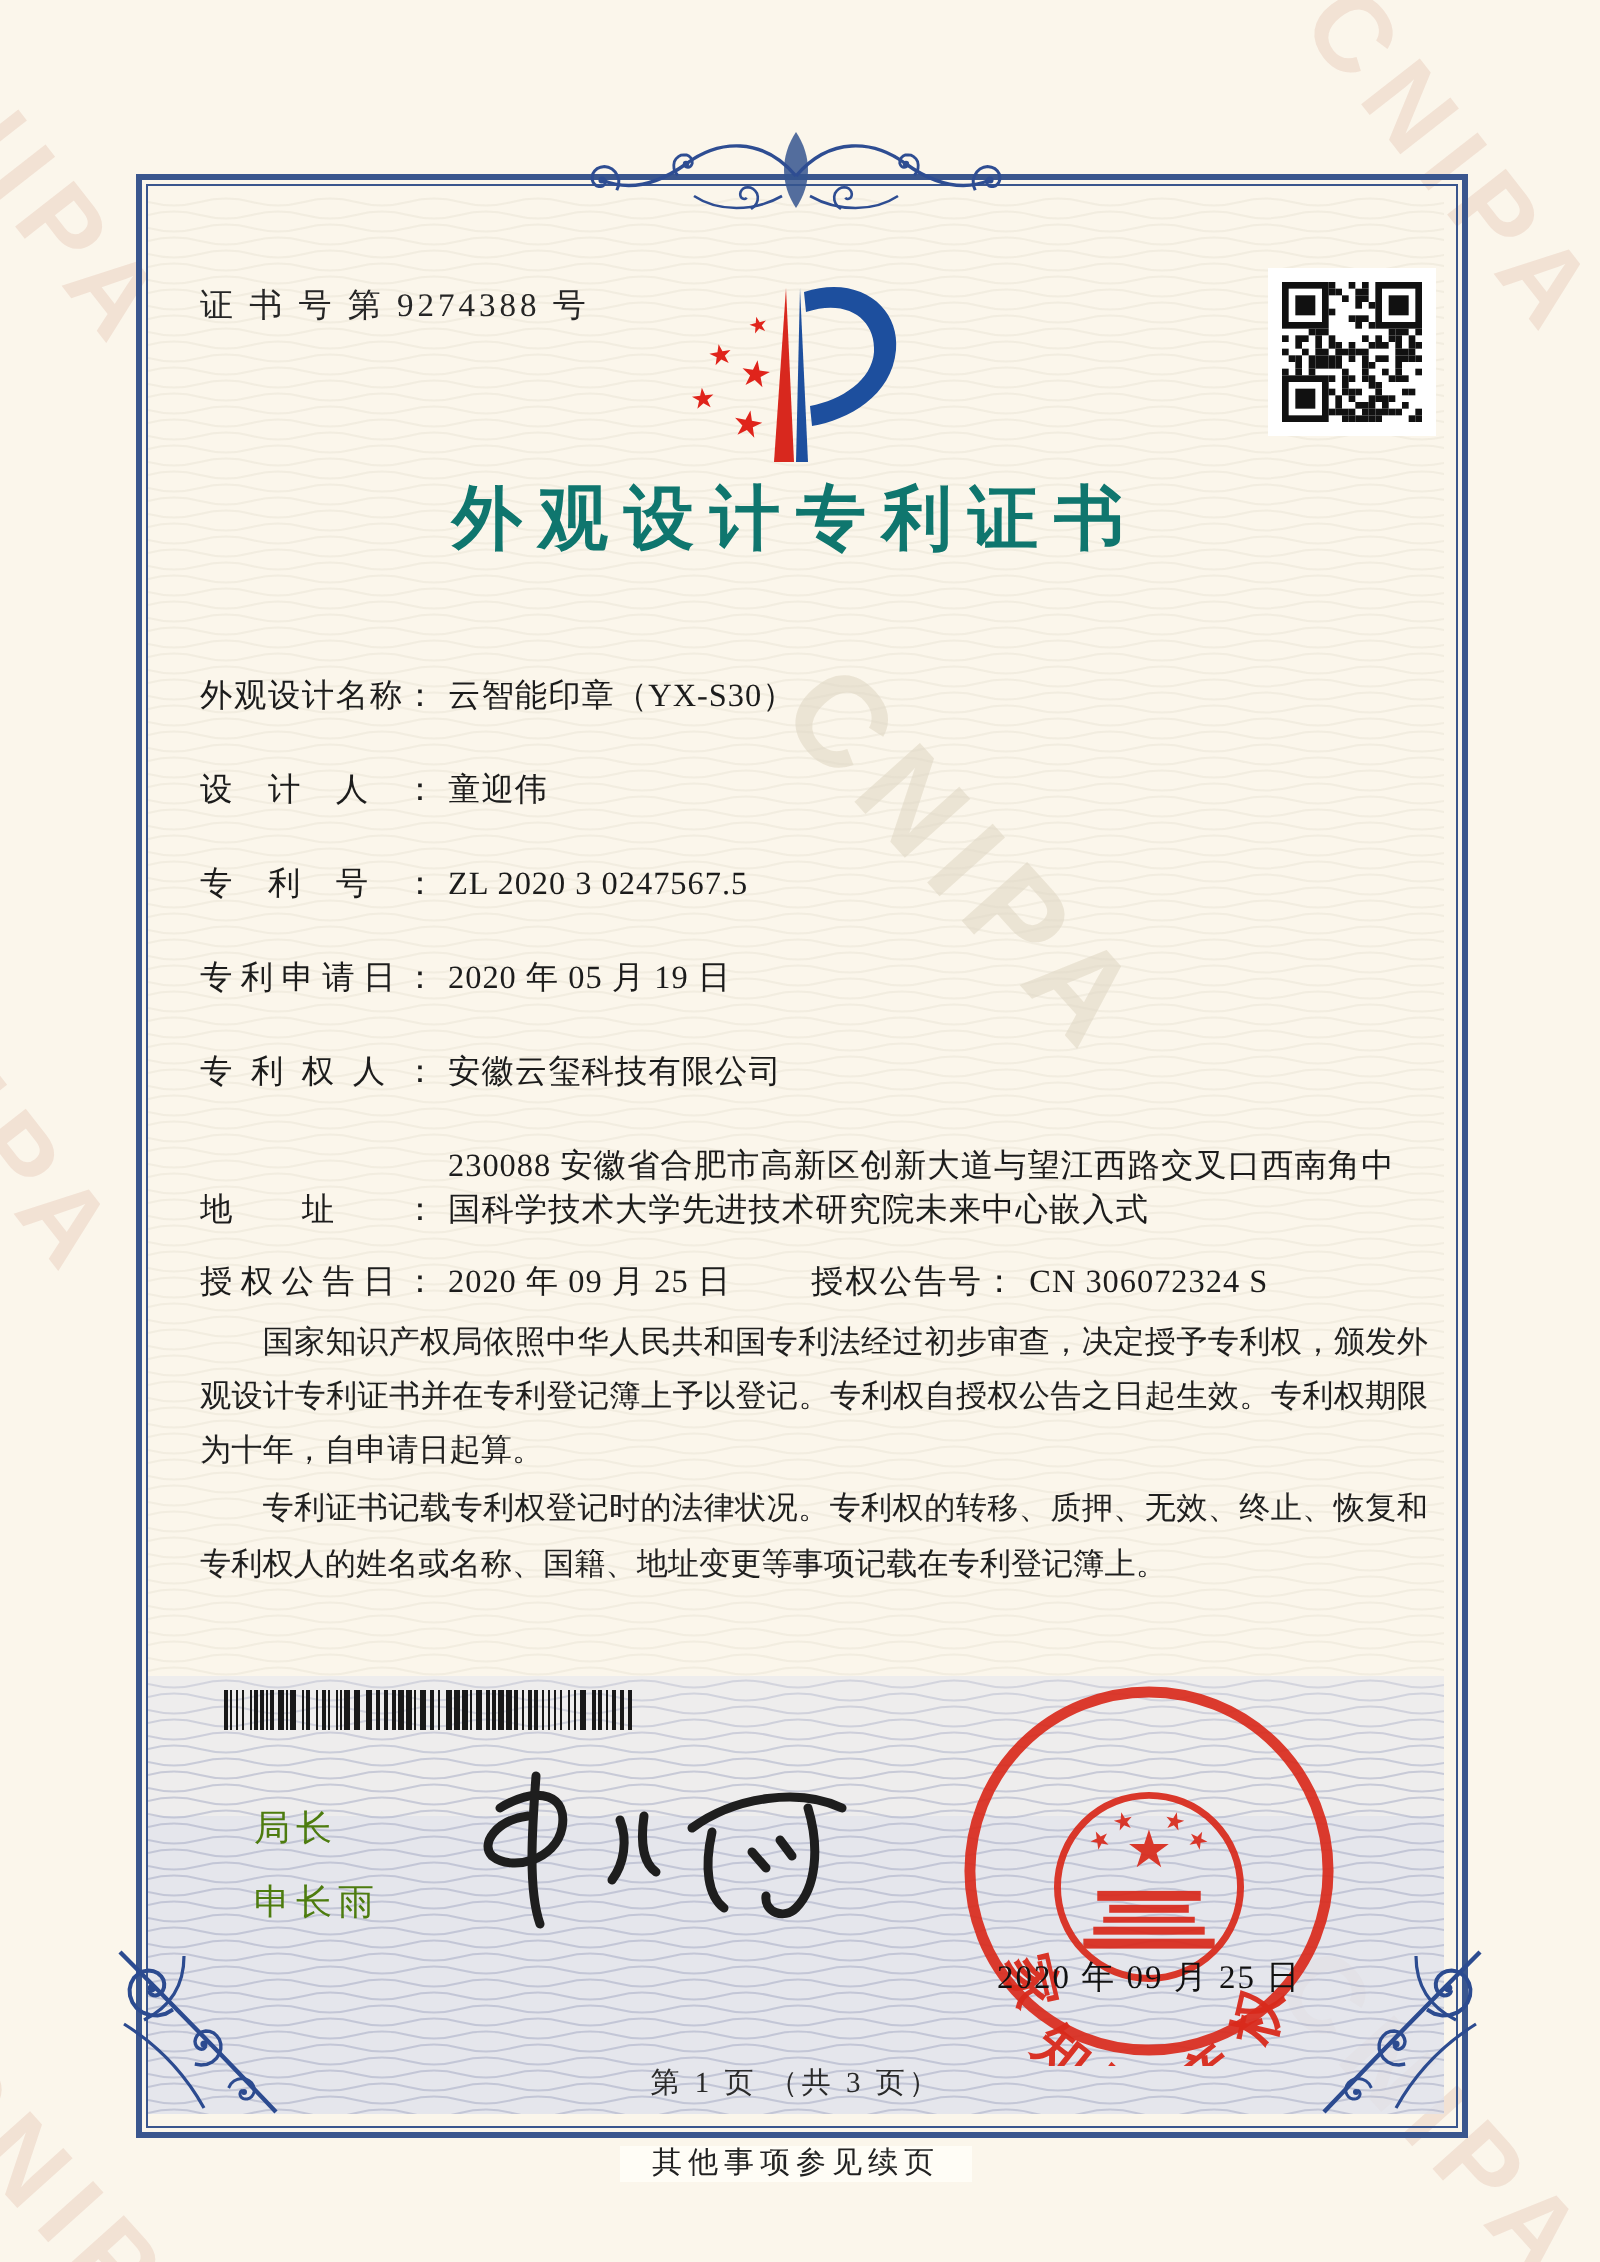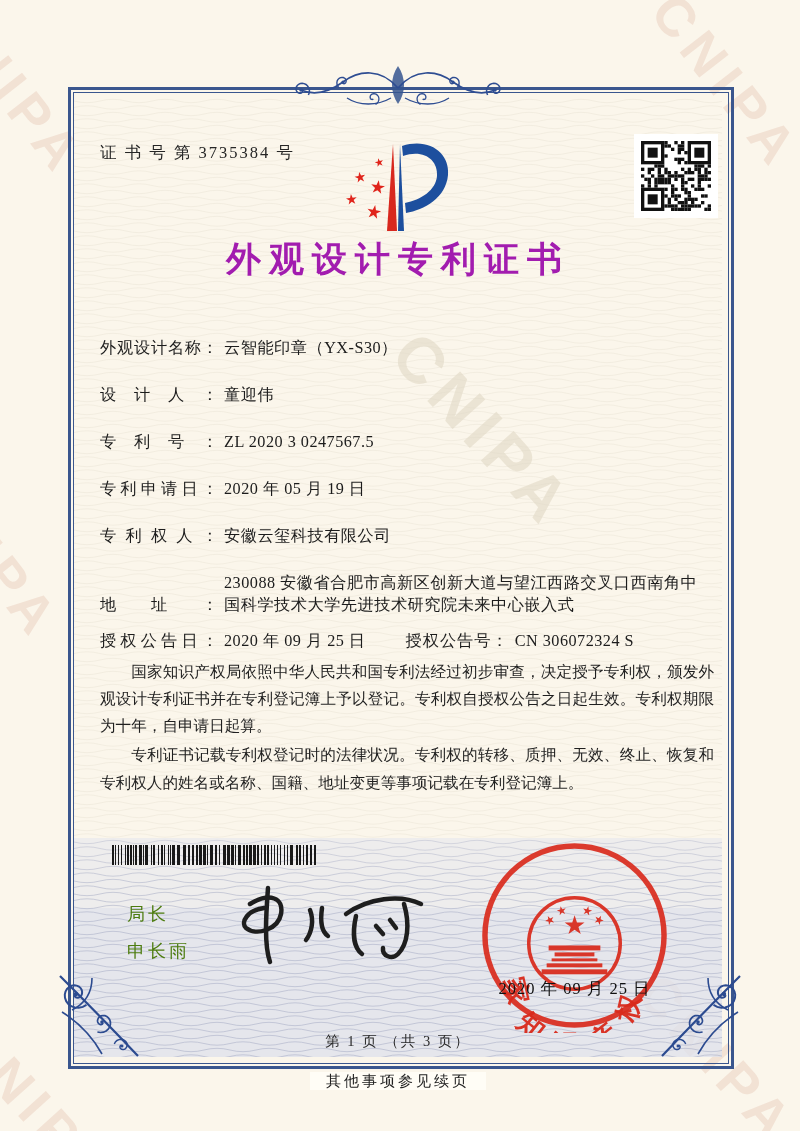--- a/index.html
+++ b/index.html
@@ -36,21 +36,21 @@
   }
   #logo{position:absolute; left:336px; top:132px; z-index:2;}
   .qr-box{
     position:absolute; left:634px; top:134px; width:84px; height:84px;
     background:#fff; z-index:2;
   }
   #qr{position:absolute; left:7px; top:7px;}
   .title{
     position:absolute; left:68px; right:72px; top:236px; z-index:2;
     text-align:center; font-size:35px; font-weight:bold; letter-spacing:8px;
-    color:#a21caf;
+    color:#0f766e;
   }
   .fields{position:absolute; left:100px; top:337px; width:606px; z-index:2;}
   .frow{display:flex; align-items:flex-end; margin-bottom:25px; font-size:16.2px; line-height:22px;}
   .flabel{
     width:118px; flex:0 0 118px; text-align:justify; text-align-last:justify;
     color:#1c1c1c;
   }
   .fvalue{margin-left:6px; letter-spacing:0.5px; color:#1c1c1c;}
   .frow-address{margin-bottom:14px;}
   .frow-address .fvalue{width:482px;}
@@ -293,21 +293,21 @@
         <path d="M40,8 C40,24 32,34 20,40" fill="none" stroke="#2c4b90" stroke-width="1.6"></path>
         <path d="M34.5 34.8 L30.8 36.9 L26.8 37.8 L22.8 37.5 L19.2 36.2 L16.3 34.0 L14.2 31.2 L13.0 27.9 L12.8 24.6 L13.5 21.6 L15.0 18.9 L17.2 17.0 L19.6 15.7 L22.2 15.3 L24.7 15.6 L26.9 16.6 L28.6 18.1 L29.7 19.9 L30.1 21.8 L30.0 23.7 L29.4 25.3 L28.4 26.5 L27.2 27.3 L25.9 27.7 L24.7 27.6 L23.7 27.2 L23.0 26.6 L22.6 25.8 L22.5 25.1 " fill="none" stroke="#2c4b90" stroke-width="2"></path>
         <path d="M45.4 62.0 L48.5 62.5 L51.5 62.2 L54.1 61.0 L56.2 59.2 L57.7 56.9 L58.4 54.5 L58.4 52.0 L57.7 49.7 L56.4 47.9 L54.8 46.5 L52.9 45.7 L50.9 45.5 L49.1 45.9 L47.6 46.7 L46.5 47.9 L45.8 49.3 L45.5 50.7 L45.7 52.0 L46.2 53.1 L47.0 53.9 L47.9 54.4 L48.8 54.6 L49.7 54.4 L50.3 54.0 L50.7 53.5 L50.9 53.0 " fill="none" stroke="#2c4b90" stroke-width="1.7"></path>
         <path d="M62.3 74.0 L63.4 72.0 L65.0 70.5 L66.9 69.6 L68.8 69.3 L70.8 69.5 L72.4 70.3 L73.8 71.4 L74.7 72.8 L75.1 74.4 L75.1 75.9 L74.6 77.2 L73.8 78.3 L72.8 79.1 L71.7 79.5 L70.6 79.5 L69.6 79.3 L68.8 78.8 L68.3 78.1 L68.0 77.4 L68.0 76.7 L68.2 76.1 L68.5 75.6 L68.9 75.4 L69.4 75.3 " fill="none" stroke="#2c4b90" stroke-width="1.5"></path>
         <circle cx="24" cy="24" r="2.2" fill="#2c4b90"></circle>
         <circle cx="50" cy="52" r="1.8" fill="#2c4b90"></circle>
         <circle cx="70" cy="76" r="1.5" fill="#2c4b90"></circle>
       </g>
     </svg>
 
-  <div class="cert-no">证 书 号 第 3735384 号</div>
+  <div class="cert-no">证 书 号 第 9274388 号</div>
 
   <svg id="logo" width="132" height="106" viewBox="0 0 132 106">
     <g fill="#e0241b" font-family="DejaVu Sans, sans-serif" text-anchor="middle">
       <text x="44" y="34" font-size="11" transform="rotate(-14 44 34)">★</text>
       <text x="25" y="50" font-size="14" transform="rotate(-10 25 50)">★</text>
       <text x="41" y="61" font-size="18" transform="rotate(8 41 61)">★</text>
       <text x="16" y="72" font-size="14" transform="rotate(-6 16 72)">★</text>
       <text x="37" y="86" font-size="18" transform="rotate(10 37 86)">★</text>
     </g>
     <polygon points="57,12 51,99 61,99" fill="#d8281e"></polygon>

